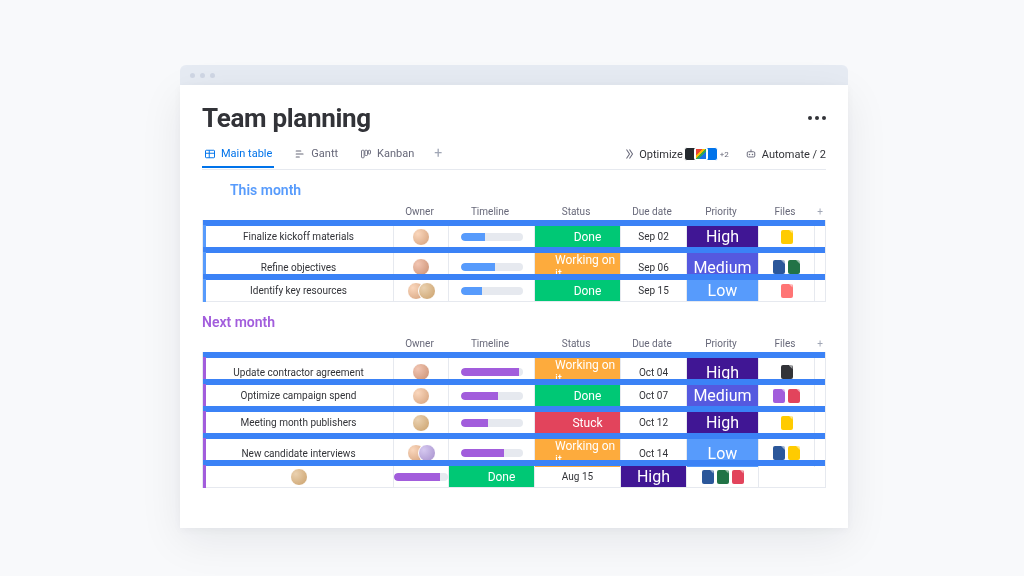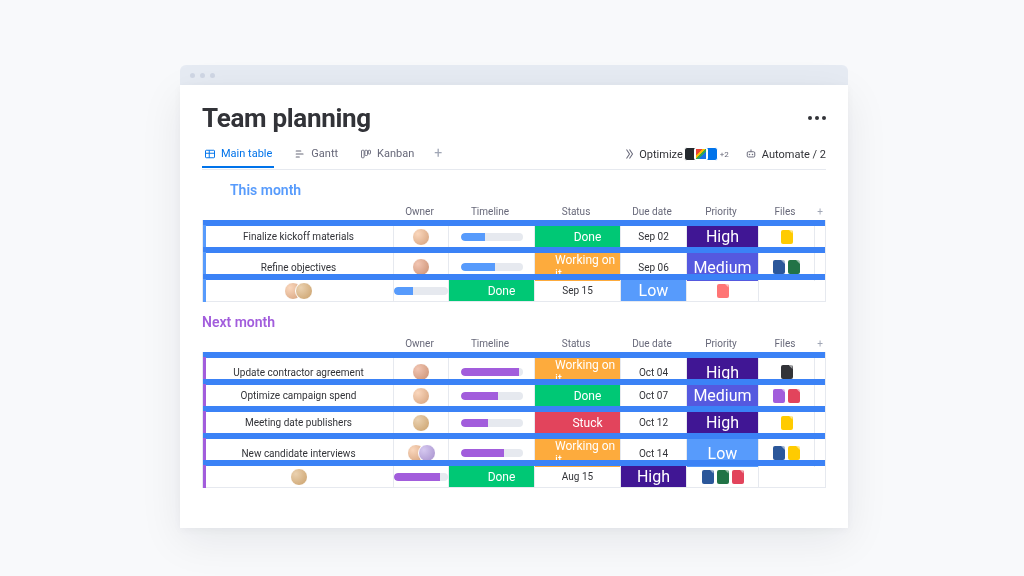--- a/index.html
+++ b/index.html
@@ -226,20 +226,21 @@
             <div class="cell">
               <div class="files">
                 <div class="fi" style="background: rgb(43, 87, 154);"></div>
                 <div class="fi" style="background: rgb(33, 115, 70);"></div>
               </div>
             </div>
             <div class="cell"></div>
           </div>
           <div class="row">
             <div class="accent" style="background: rgb(87, 155, 252);"></div>
+            <div class="cell">Identify key resources</div>
             <div class="cell">
               <div class="owner">
                 <div class="av a1"></div>
                 <div class="av a3"></div>
               </div>
             </div>
             <div class="cell">
               <div class="tl">
                 <div class="tlf" style="width: 35%; background: rgb(87, 155, 252);"></div>
               </div>
@@ -323,21 +324,21 @@
             <div class="cell">
               <div class="files">
                 <div class="fi" style="background: rgb(162, 93, 220);"></div>
                 <div class="fi" style="background: rgb(226, 68, 92);"></div>
               </div>
             </div>
             <div class="cell"></div>
           </div>
           <div class="row">
             <div class="accent" style="background: rgb(162, 93, 220);"></div>
-            <div class="cell">Meeting date publishers</div>
+            <div class="cell">Meeting month publishers</div>
             <div class="cell">
               <div class="owner">
                 <div class="av a3"></div>
               </div>
             </div>
             <div class="cell">
               <div class="tl">
                 <div class="tlf" style="width: 45%; background: rgb(162, 93, 220);"></div>
               </div>
             </div>

